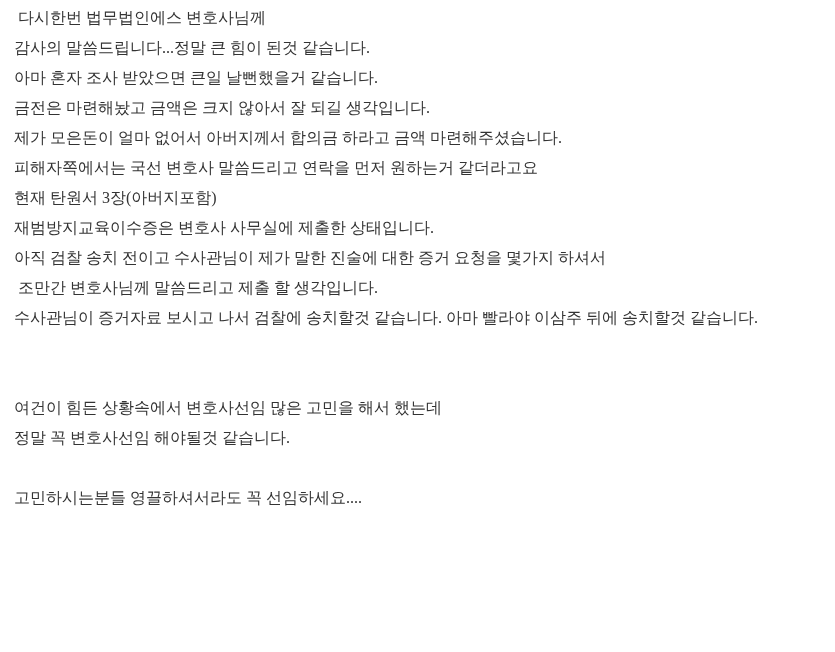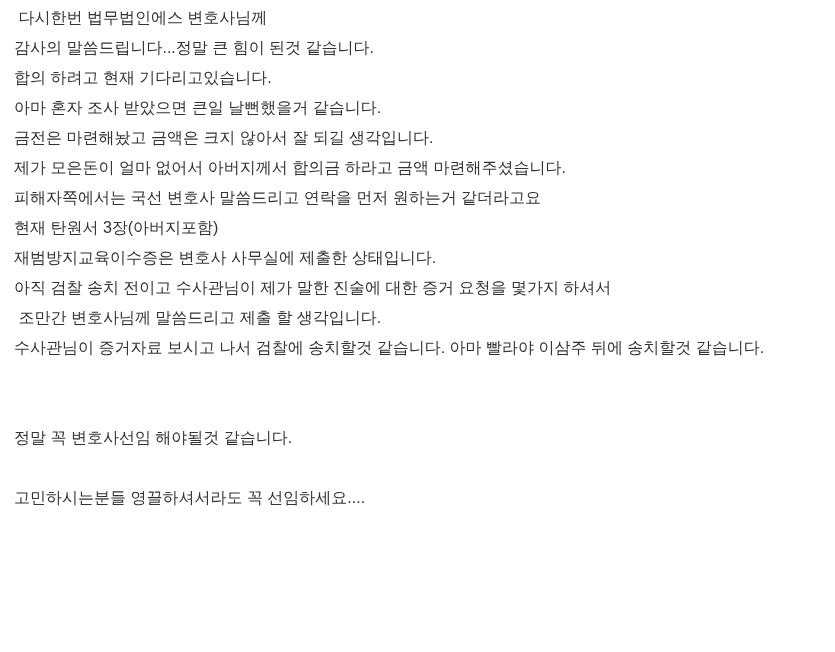--- a/index.html
+++ b/index.html
@@ -11,46 +11,47 @@
     height: 652px;
     background: #ffffff;
     overflow: hidden;
     font-family: "Liberation Sans", "DejaVu Sans", sans-serif;
   }
   .page {
     box-sizing: border-box;
     width: 835px;
     height: 652px;
     padding: 3px 14px 0 14px;
+    font-family: Liberation Serif, serif;
   }
   .line {
     white-space: pre-wrap;      
     font-size: 16px;
     line-height: 30px;
     min-height: 30px;
     color: #333333;
     letter-spacing: 0;
   }
 </style>
 </head>
 <body>
 
 <div class="page">
   <div>
       <div class="line"> 다시한번 법무법인에스 변호사님께</div>
       <div class="line">감사의 말씀드립니다...정말 큰 힘이 된것 같습니다.</div>
-      <div class="line">합의 하려고 현재 기다리고있습니다.</div>
       <div class="line">아마 혼자 조사 받았으면 큰일 날뻔했을거 같습니다.</div>
       <div class="line">금전은 마련해놨고 금액은 크지 않아서 잘 되길 생각입니다.</div>
       <div class="line">제가 모은돈이 얼마 없어서 아버지께서 합의금 하라고 금액 마련해주셨습니다.</div>
       <div class="line">피해자쪽에서는 국선 변호사 말씀드리고 연락을 먼저 원하는거 같더라고요</div>
       <div class="line">현재 탄원서 3장(아버지포함)</div>
       <div class="line">재범방지교육이수증은 변호사 사무실에 제출한 상태입니다.</div>
       <div class="line">아직 검찰 송치 전이고 수사관님이 제가 말한 진술에 대한 증거 요청을 몇가지 하셔서</div>
       <div class="line"> 조만간 변호사님께 말씀드리고 제출 할 생각입니다.</div>
       <div class="line">수사관님이 증거자료 보시고 나서 검찰에 송치할것 같습니다. 아마 빨라야 이삼주 뒤에 송치할것 같습니다.</div>
       <div class="line"></div>
       <div class="line"></div>
+      <div class="line">여건이 힘든 상황속에서 변호사선임 많은 고민을 해서 했는데</div>
       <div class="line">정말 꼭 변호사선임 해야될것 같습니다.</div>
       <div class="line"></div>
       <div class="line">고민하시는분들 영끌하셔서라도 꼭 선임하세요....</div>
     </div>
 </div>
 
 </body></html>

